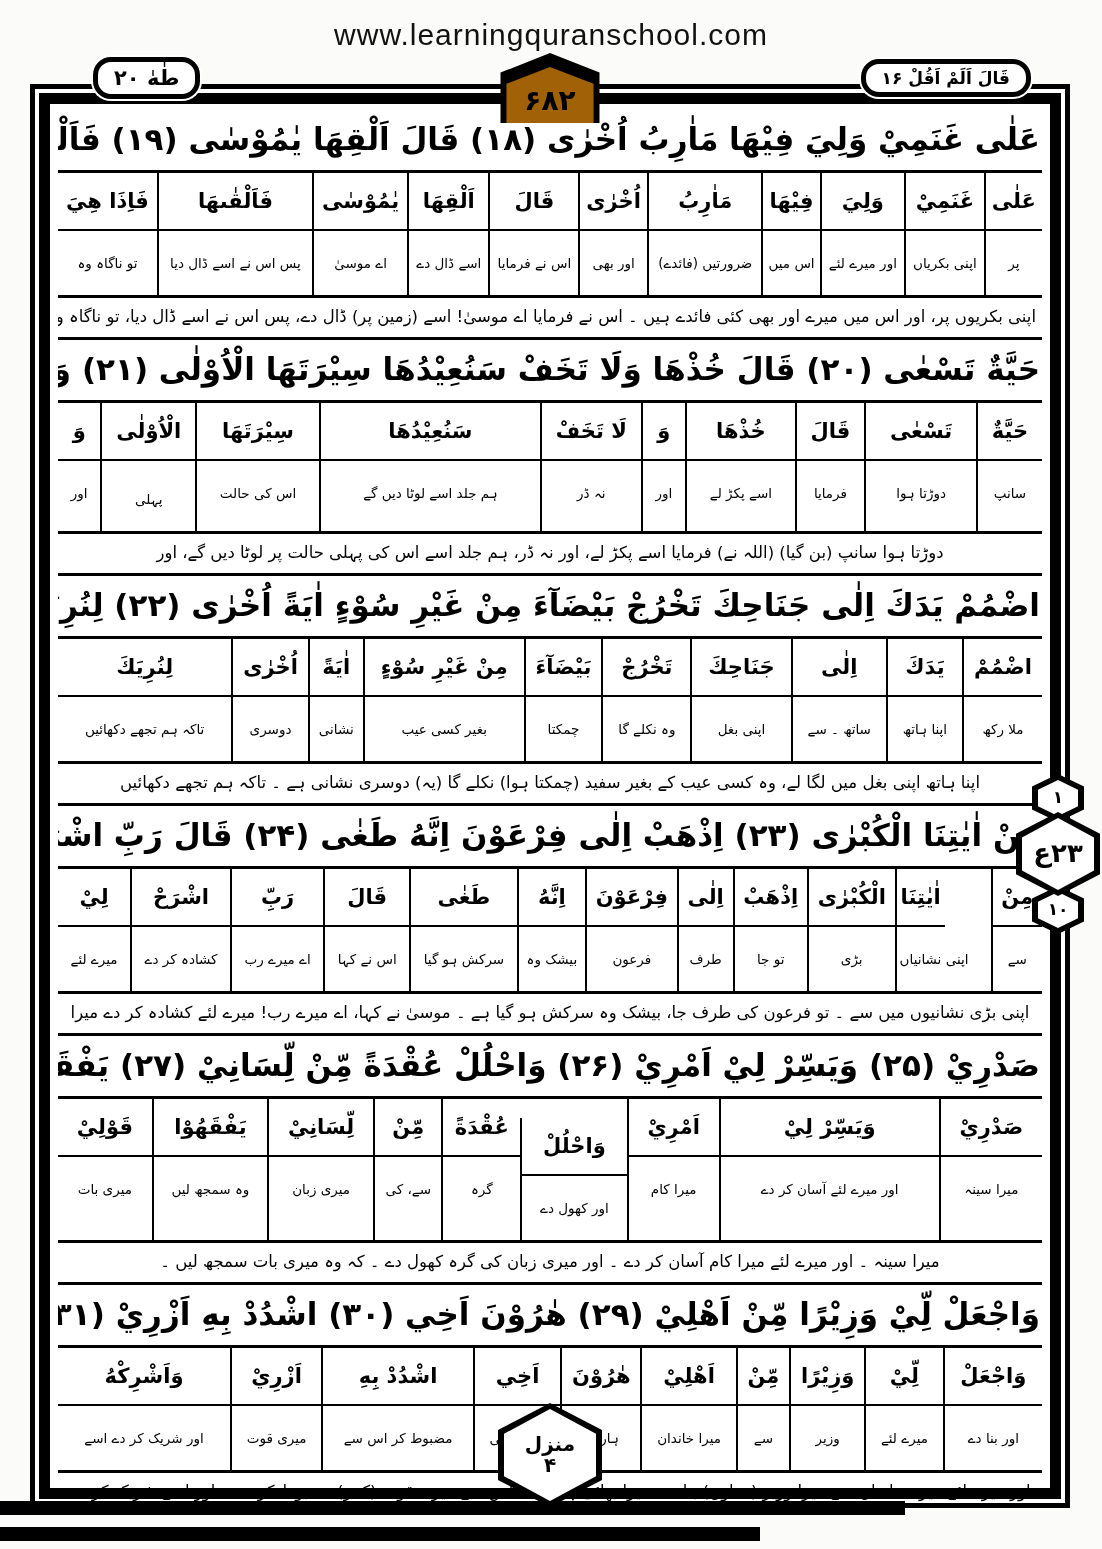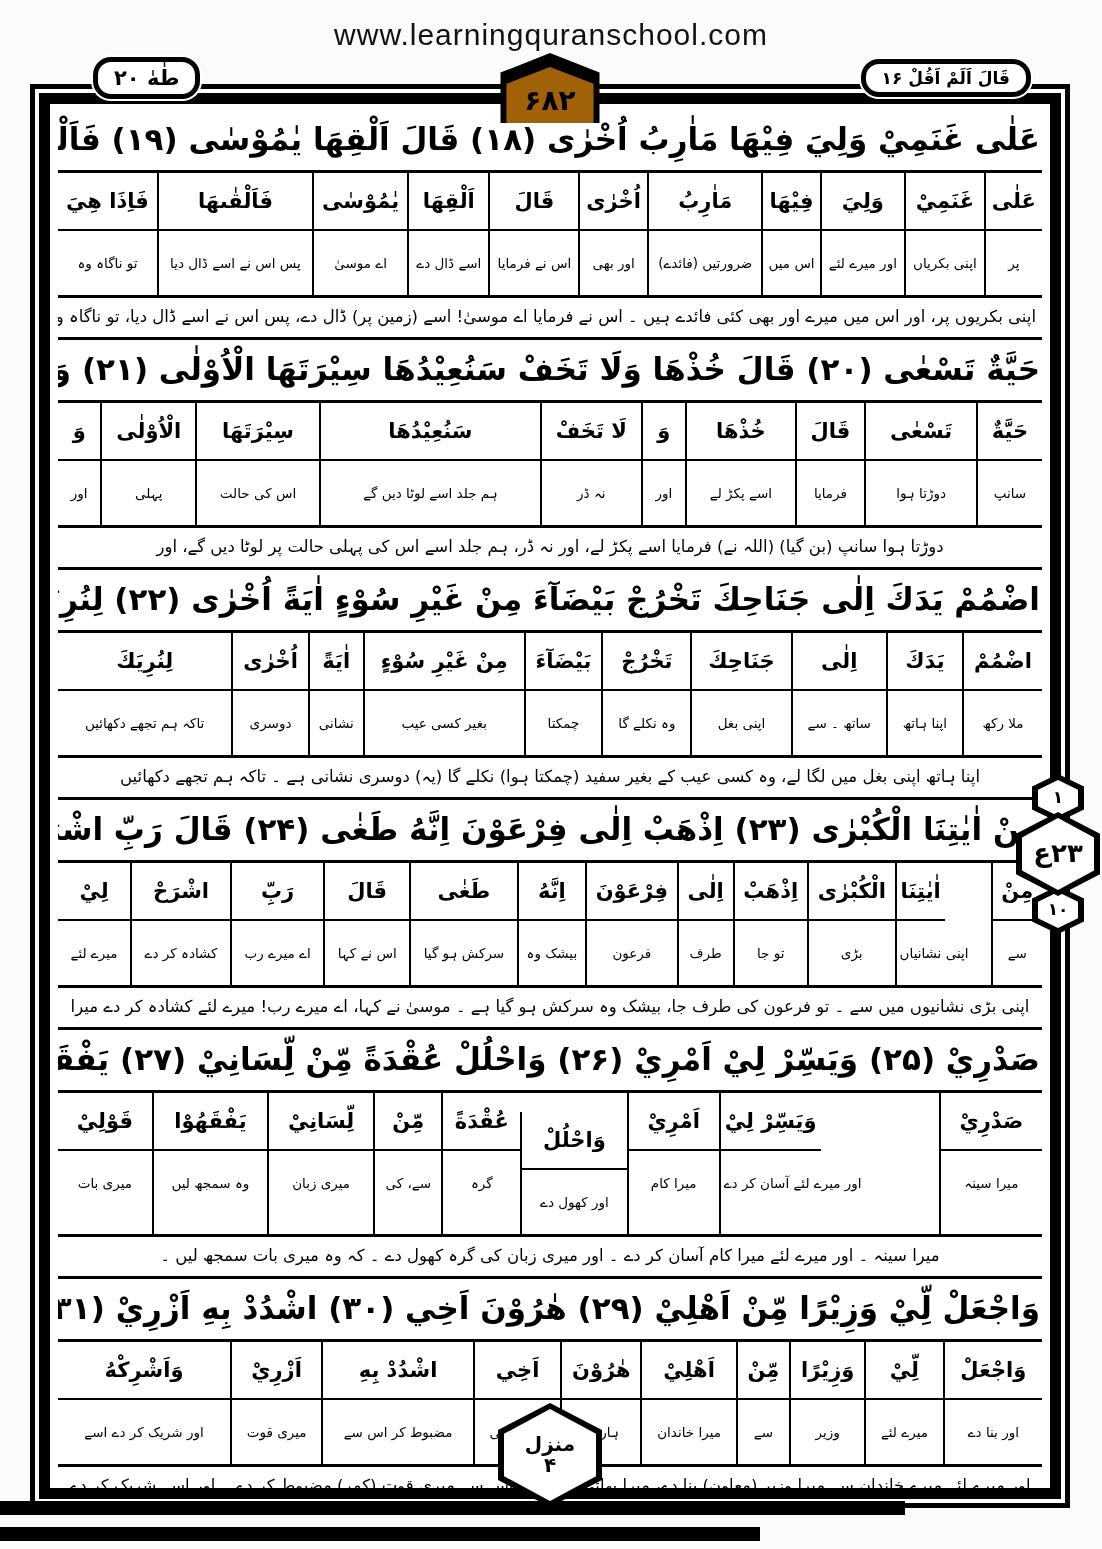--- a/index.html
+++ b/index.html
@@ -195,21 +195,21 @@
               <div class="word-urdu">نہ ڈر</div>
             </div>
             <div class="word-cell" style="flex-grow: 4;">
               <div class="word-arabic">سَنُعِيْدُهَا</div>
               <div class="word-urdu">ہم جلد اسے لوٹا دیں گے</div>
             </div>
             <div class="word-cell" style="flex-grow: 2;">
               <div class="word-arabic">سِيْرَتَهَا</div>
               <div class="word-urdu">اس کی حالت</div>
             </div>
-            <div class="word-cell" style="flex-grow: 1;">
+            <div class="word-cell" style="flex-grow: 1; gap: 6px;">
               <div class="word-arabic">الْاُوْلٰى</div>
               <div class="word-urdu">پہلی</div>
             </div>
             <div class="word-cell" style="flex-grow: 1;">
               <div class="word-arabic">وَ</div>
               <div class="word-urdu">اور</div>
             </div>
           </div>
     <div class="translation">دوڑتا ہوا سانپ (بن گیا) (اللہ نے) فرمایا اسے پکڑ لے، اور نہ ڈر، ہم جلد اسے اس کی پہلی حالت پر لوٹا دیں گے، اور</div>
   </div>
@@ -316,21 +316,21 @@
     <div class="translation">اپنی بڑی نشانیوں میں سے ۔ تو فرعون کی طرف جا، بیشک وہ سرکش ہو گیا ہے ۔ موسیٰ نے کہا، اے میرے رب! میرے لئے کشادہ کر دے میرا</div>
   </div>
 
   <div class="section">
     <div class="verse">صَدْرِيْ (۲۵) وَيَسِّرْ لِيْ اَمْرِيْ (۲۶) وَاحْلُلْ عُقْدَةً مِّنْ لِّسَانِيْ (۲۷) يَفْقَهُوْا قَوْلِيْ (۲۸)</div>
     <div class="word-row">
             <div class="word-cell" style="flex-grow: 2;">
               <div class="word-arabic">صَدْرِيْ</div>
               <div class="word-urdu">میرا سینہ</div>
             </div>
-            <div class="word-cell" style="flex-grow: 5; align-items: flex-end;">
+            <div class="word-cell" style="flex-grow: 5;">
               <div class="word-arabic">وَيَسِّرْ لِيْ</div>
               <div class="word-urdu">اور میرے لئے آسان کر دے</div>
             </div>
             <div class="word-cell" style="flex-grow: 2;">
               <div class="word-arabic">اَمْرِيْ</div>
               <div class="word-urdu">میرا کام</div>
             </div>
             <div class="word-cell" style="flex-grow: 2; margin-top: 19px;">
               <div class="word-arabic">وَاحْلُلْ</div>
               <div class="word-urdu">اور کھول دے</div>

